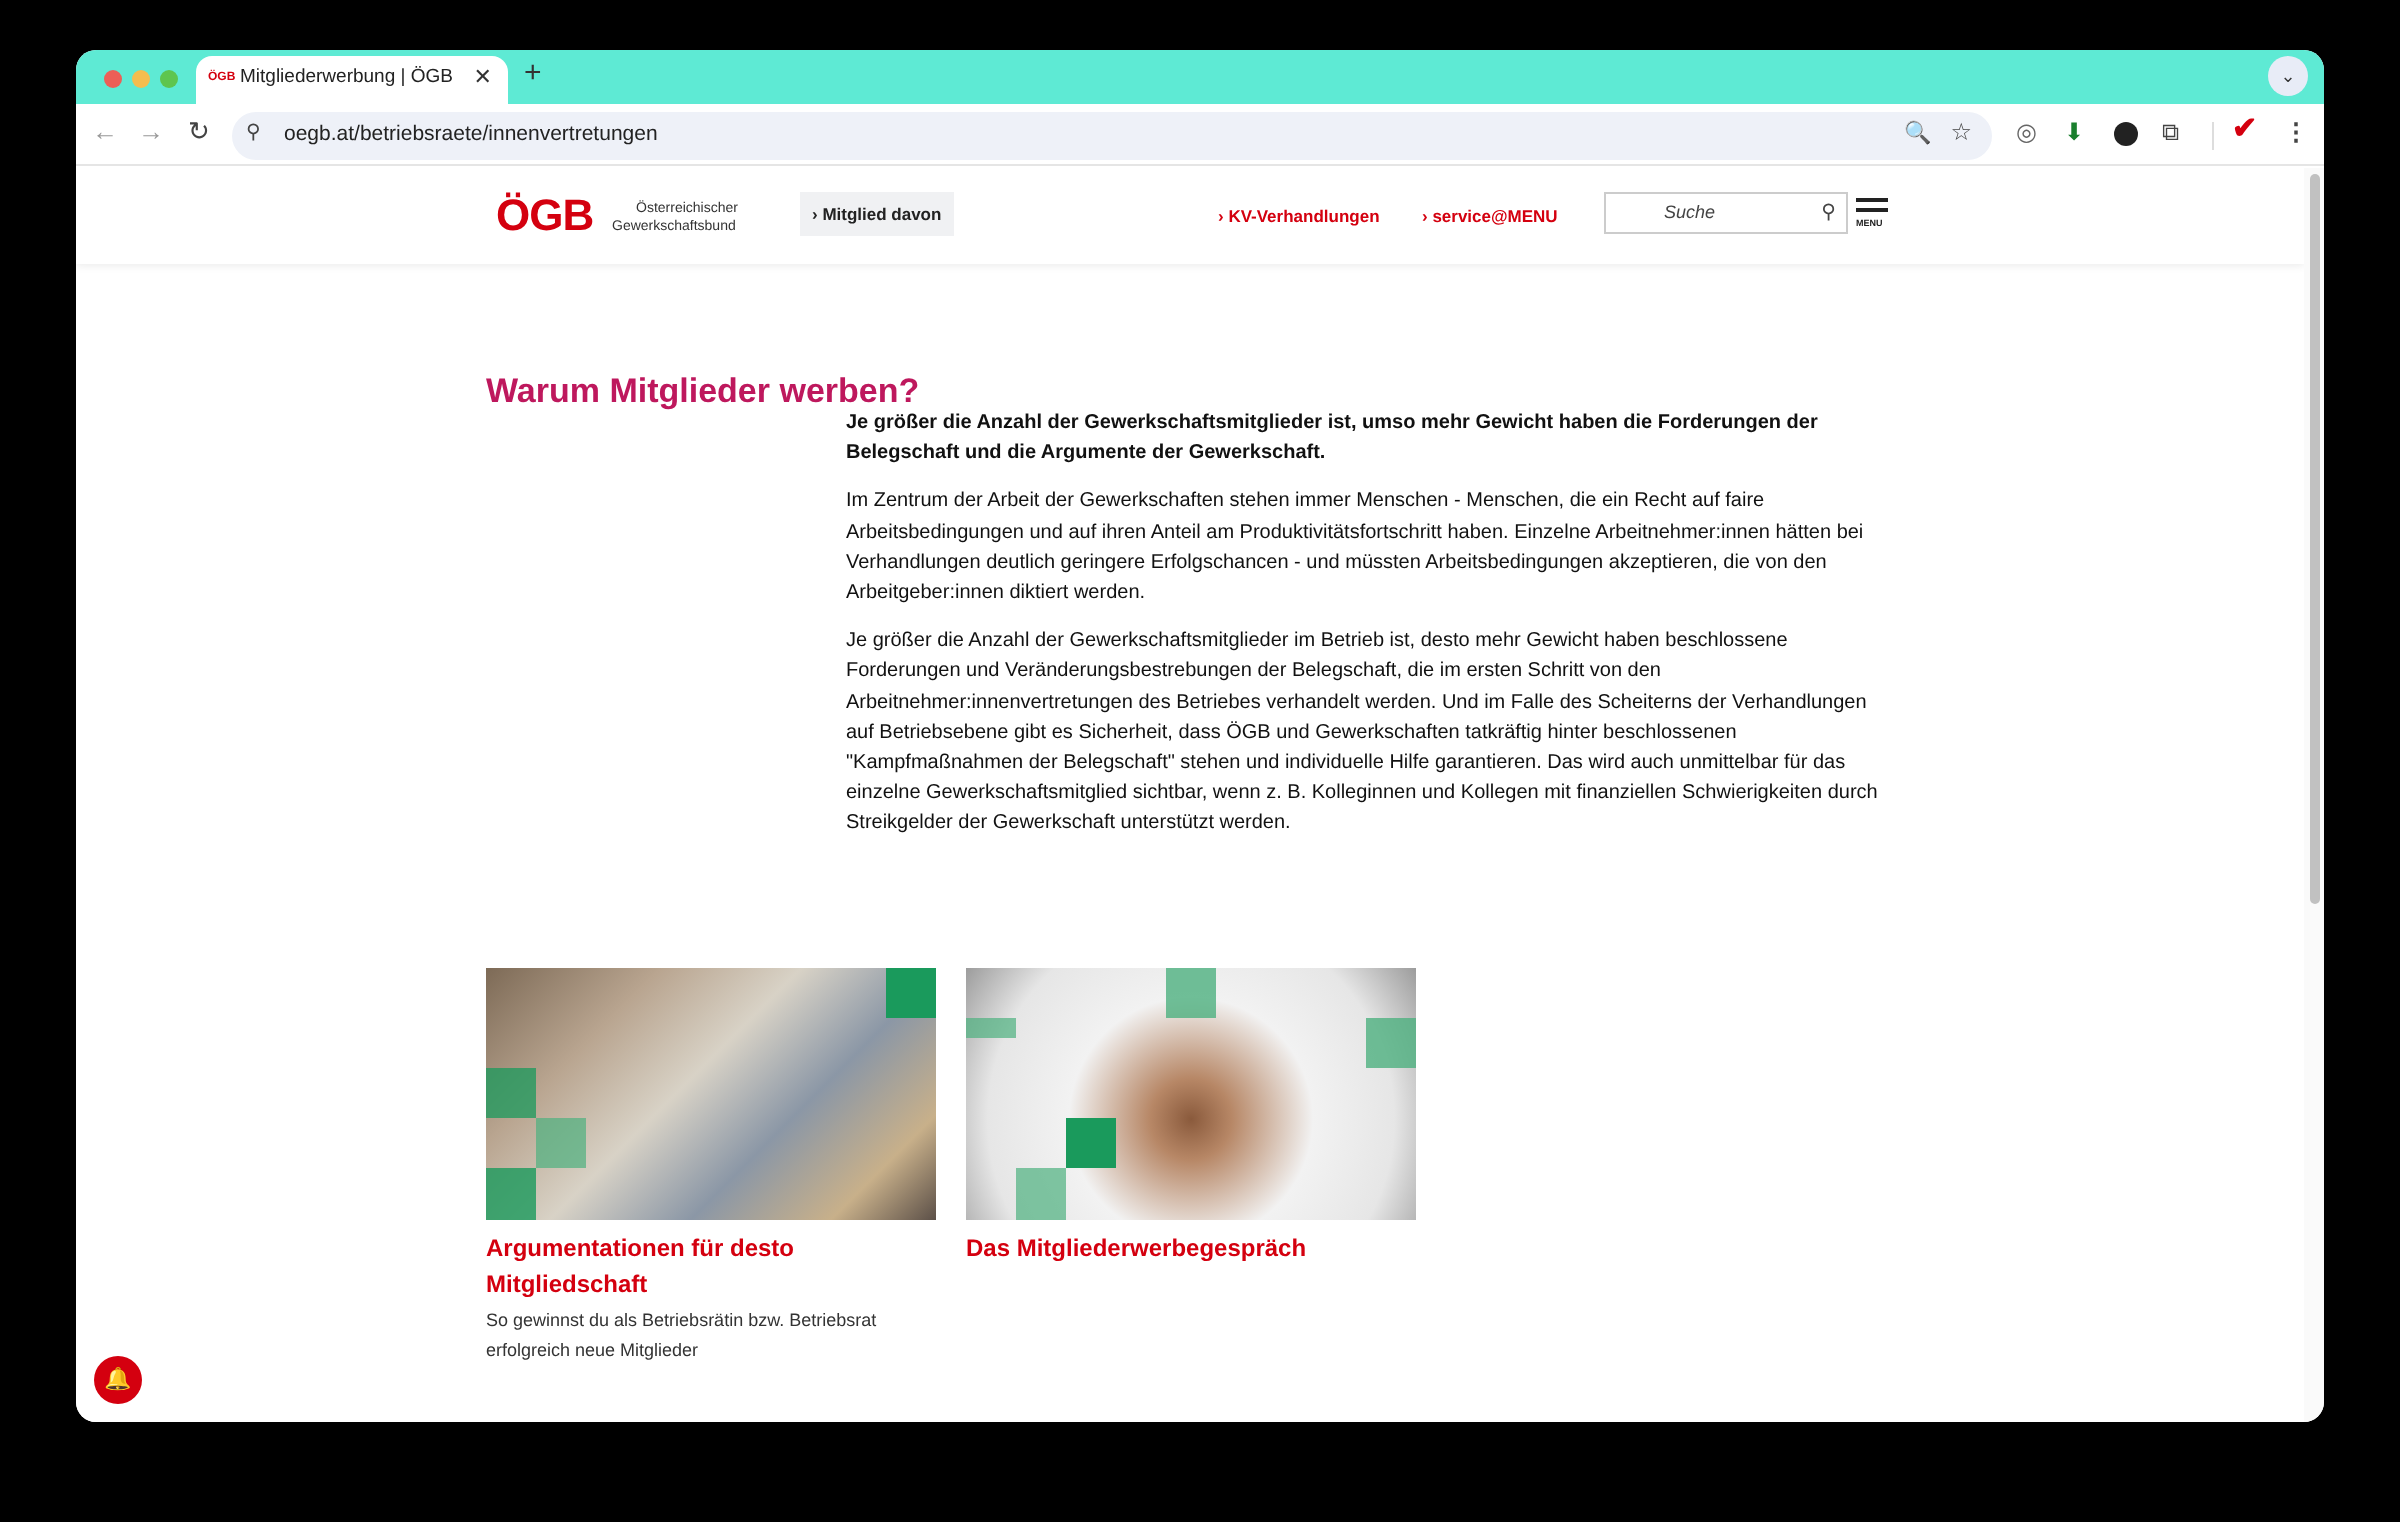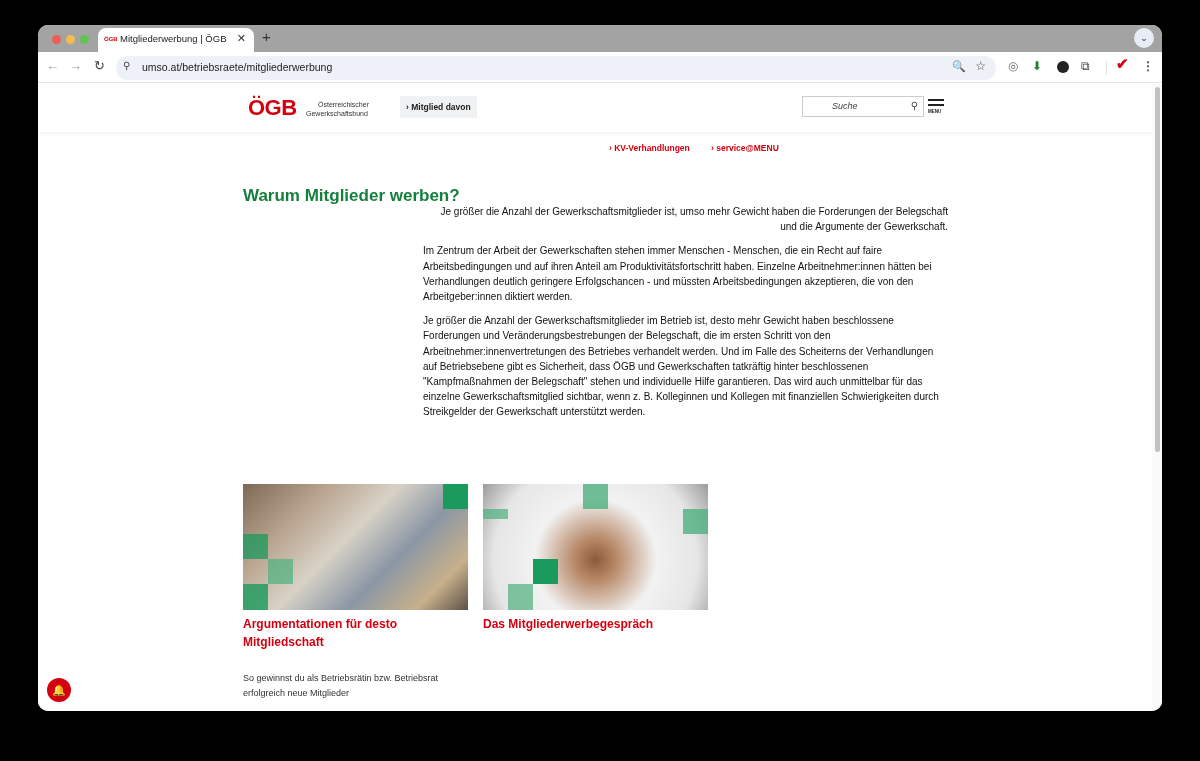--- a/index.html
+++ b/index.html
@@ -1,19 +1,19 @@
 <!DOCTYPE html>
 <html><head>
 <meta charset="utf-8">
 <style>
   * { box-sizing: border-box; margin: 0; padding: 0; }
   html, body { width: 1200px; height: 761px; overflow: hidden; background: #000; font-family: "Liberation Sans", sans-serif; }
   .window { position: absolute; left: 38px; top: 25px; width: 1124px; height: 686px; background: #fff; border-radius: 10px; overflow: hidden; }
   
-  .tabstrip { position: absolute; left: 0; top: 0; width: 100%; height: 27px; background: #a3a3a3; }
+  .tabstrip { position: absolute; left: 0; top: 0; width: 100%; height: 27px; background: #5eead4; }
   .traffic { position: absolute; top: 10px; width: 9px; height: 9px; border-radius: 50%; }
   .tl-red { left: 14px; background: #ec5f57; }
   .tl-yellow { left: 28px; background: #f4bd4f; }
   .tl-green { left: 42px; background: #5ec54f; }
   .tab { position: absolute; left: 60px; top: 3px; width: 156px; height: 24px; background: #fff; border-radius: 8px 8px 0 0; }
   .tab-favicon { position: absolute; left: 6px; top: 8px; font-size: 6px; font-weight: bold; color: #d4000f; }
   .tab-title { position: absolute; left: 22px; top: 5px; font-size: 9.5px; color: #222; white-space: nowrap; }
   .tab-close { position: absolute; right: 8px; top: 4px; font-size: 11px; color: #333; }
   .new-tab { position: absolute; left: 224px; top: 3px; font-size: 15px; color: #333; }
   .tab-menu { position: absolute; right: 8px; top: 3px; width: 20px; height: 20px; border-radius: 50%; background: #e8ecf7; font-size: 9px; text-align: center; line-height: 20px; color: #333; }
@@ -38,42 +38,42 @@
   .ext-menu { left: 1104px; color: #444; font-weight: bold; }
   
   .viewport { position: absolute; left: 0; top: 59px; width: 1114px; height: 627px; background: #fff; overflow: hidden; }
   .scrollbar { position: absolute; right: 0; top: 59px; width: 10px; height: 627px; background: #fafafa; }
   .scroll-thumb { position: absolute; left: 3px; top: 3px; width: 5px; height: 365px; border-radius: 3px; background: #c1c1c1; }
   .site-header { position: absolute; left: 0; top: 0; width: 100%; height: 48px; background: #fff; box-shadow: 0 1px 4px rgba(0,0,0,0.08); }
   .logo { position: absolute; left: 210px; top: 11px; font-size: 22px; font-weight: bold; color: #d4000f; letter-spacing: -0.5px; }
   .logo-sub { position: absolute; left: 268px; top: 16px; font-size: 7px; color: #333; line-height: 9px; }
   .logo-sub1 { padding-left: 12px; }
   .cta { position: absolute; left: 362px; top: 12px; height: 22px; padding: 0 6px; background: #f0f1f3; font-size: 8.5px; font-weight: bold; color: #222; line-height: 22px; }
-  .hdr-link { position: absolute; top: 19px; font-size: 8.5px; font-weight: bold; color: #d4000f; margin-top: 40px; }
+  .hdr-link { position: absolute; top: 19px; font-size: 8.5px; font-weight: bold; color: #d4000f; }
   .hdr-link-kv { left: 571px; }
   .hdr-link-service { left: 673px; }
   .search { position: absolute; left: 764px; top: 12px; width: 122px; height: 21px; border: 1px solid #ccc; }
   .search-ph { position: absolute; left: 5px; top: 4px; font-size: 9px; font-style: italic; color: #444; margin-left: 24px; }
   .search-icon { position: absolute; right: 5px; top: 3px; font-size: 10px; color: #444; }
   .menu-btn { position: absolute; left: 890px; top: 15px; width: 16px; }
   .menu-bar { height: 2px; background: #222; margin-bottom: 3px; }
   .menu-label { font-size: 4.5px; font-weight: bold; color: #222; }
-  .page-title { position: absolute; left: 205px; top: 102px; font-size: 17px; font-weight: bold; color: #15803d; }
+  .page-title { position: absolute; left: 205px; top: 102px; font-size: 17px; font-weight: bold; color: #be185d; }
   .article { position: absolute; left: 385px; top: 120px; width: 525px; }
   .article p { font-size: 10px; line-height: 15.2px; color: #111; margin-bottom: 9px; }
-  .article p.lead { font-weight: normal; text-align: right; }
+  .article p.lead { font-weight: bold; }
   .card { position: absolute; top: 400px; width: 225px; }
   .card-1 { left: 205px; }
   .card-2 { left: 445px; }
   .card-img { width: 225px; height: 126px; position: relative; overflow: hidden; }
   .img-1 { background: linear-gradient(135deg, #7d6a56 0%, #b9a590 25%, #d8d2c6 45%, #8b97a6 65%, #c8b08a 85%, #5c5048 100%); }
   .img-2 { background: radial-gradient(circle at 50% 60%, #8a5a3c 0%, #b78766 15%, #f2f2f2 45%, #e6e6e6 75%, #9c9c9c 100%); }
   .sq { position: absolute; }
   .card-title { margin-top: 5px; font-size: 12px; font-weight: bold; color: #d4000f; line-height: 18px; }
-  .card-desc { margin-top: 20px; font-size: 9px; color: #333; line-height: 15px; }
+  .card-desc { margin-top: 2px; font-size: 9px; color: #333; line-height: 15px; }
   .bell { position: absolute; left: 9px; top: 594px; width: 24px; height: 24px; border-radius: 50%; background: #d4000f; color: #fff; font-size: 11px; text-align: center; line-height: 24px; }
 </style>
 </head>
 <body>
 
 <div class="window">
   <div class="tabstrip">
     <span class="traffic tl-red"></span>
     <span class="traffic tl-yellow"></span>
     <span class="traffic tl-green"></span>
@@ -85,21 +85,21 @@
     <span class="new-tab">+</span>
     <span class="tab-menu">⌄</span>
   </div>
 
   <div class="toolbar">
     <span class="nav-btn nav-back">←</span>
     <span class="nav-btn nav-fwd">→</span>
     <span class="nav-btn nav-reload">↻</span>
     <div class="omnibox">
       <span class="site-info">⚲</span>
-      <span class="url">umso.at/betriebsraete/mitgliederwerbung</span>
+      <span class="url">oegb.at/betriebsraete/innenvertretungen</span>
       <span class="omni-zoom">🔍</span>
       <span class="omni-star">☆</span>
     </div>
     <span class="ext ext-1">◎</span>
     <span class="ext ext-2">⬇</span>
     <span class="ext ext-3"></span>
     <span class="ext ext-4">⧉</span>
     <span class="ext-sep"></span>
     <span class="ext ext-5">✔</span>
     <span class="ext ext-menu">⋮</span>

